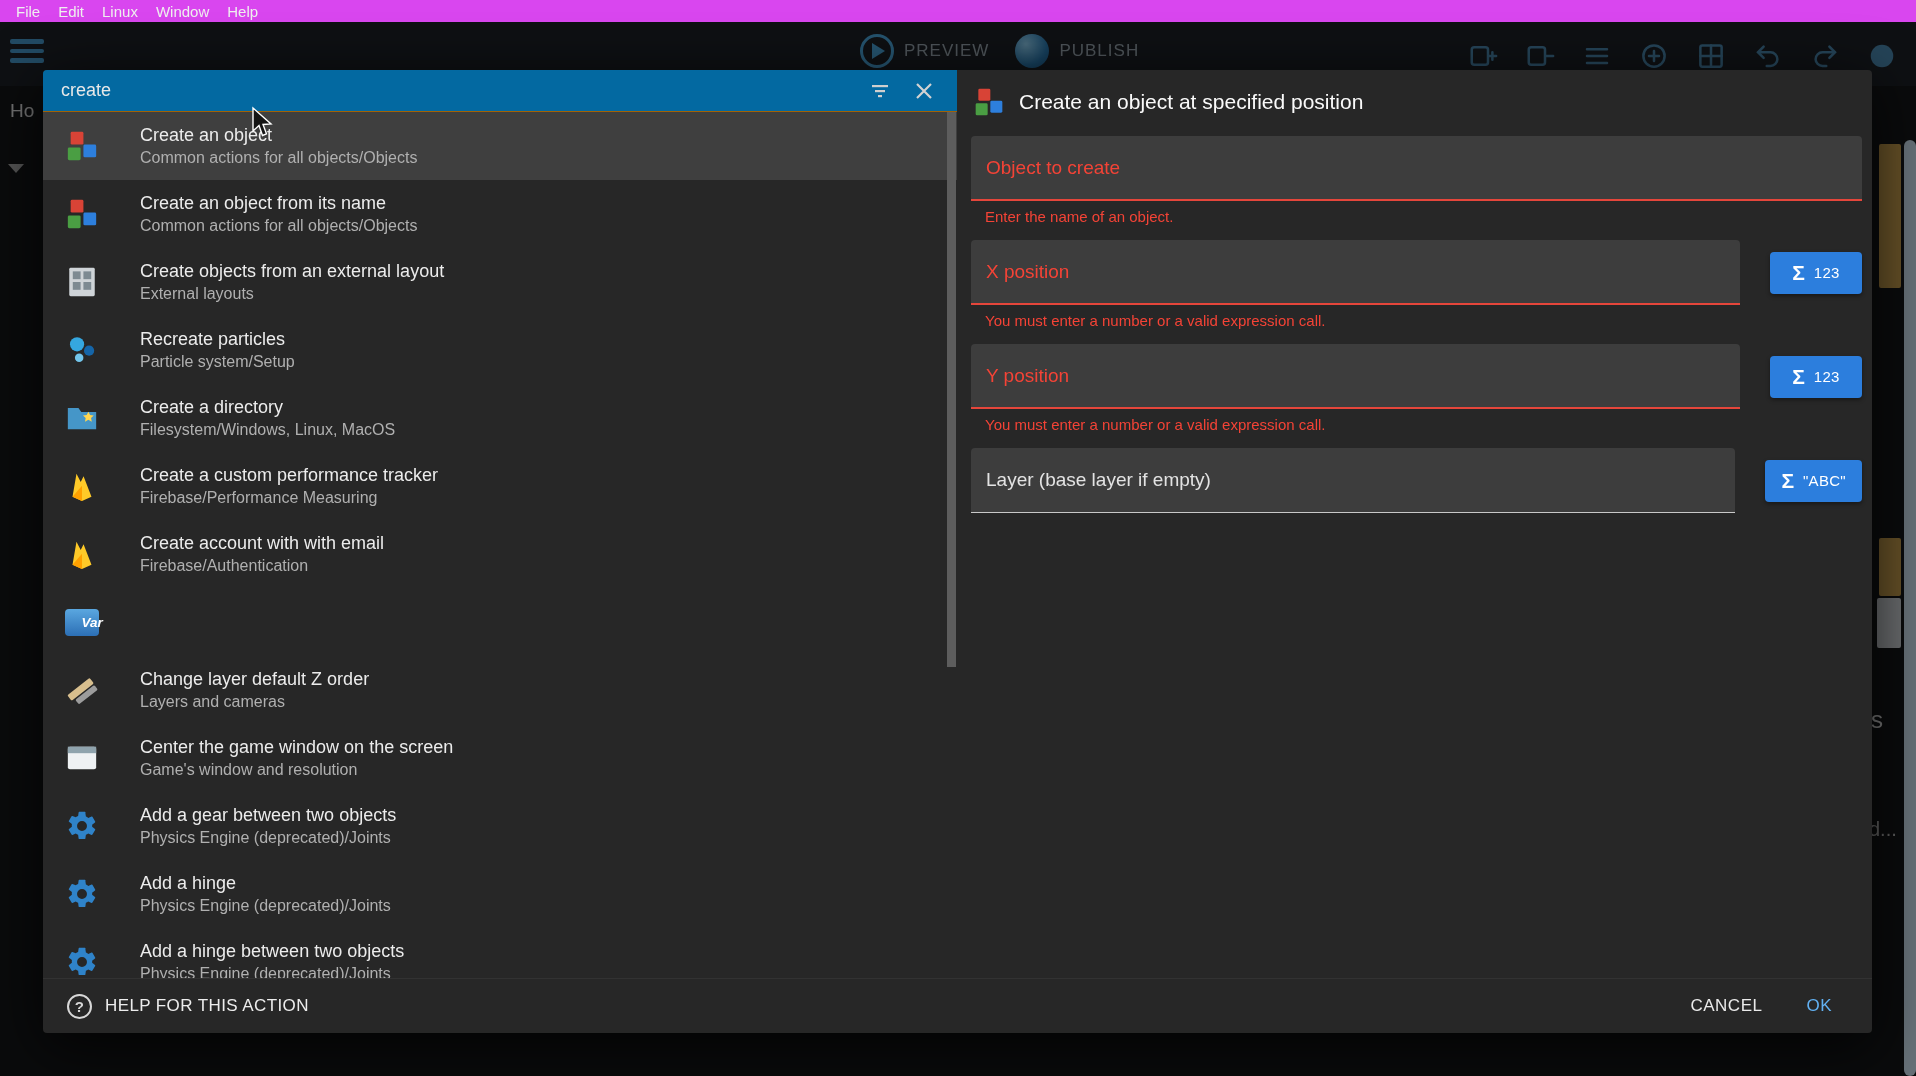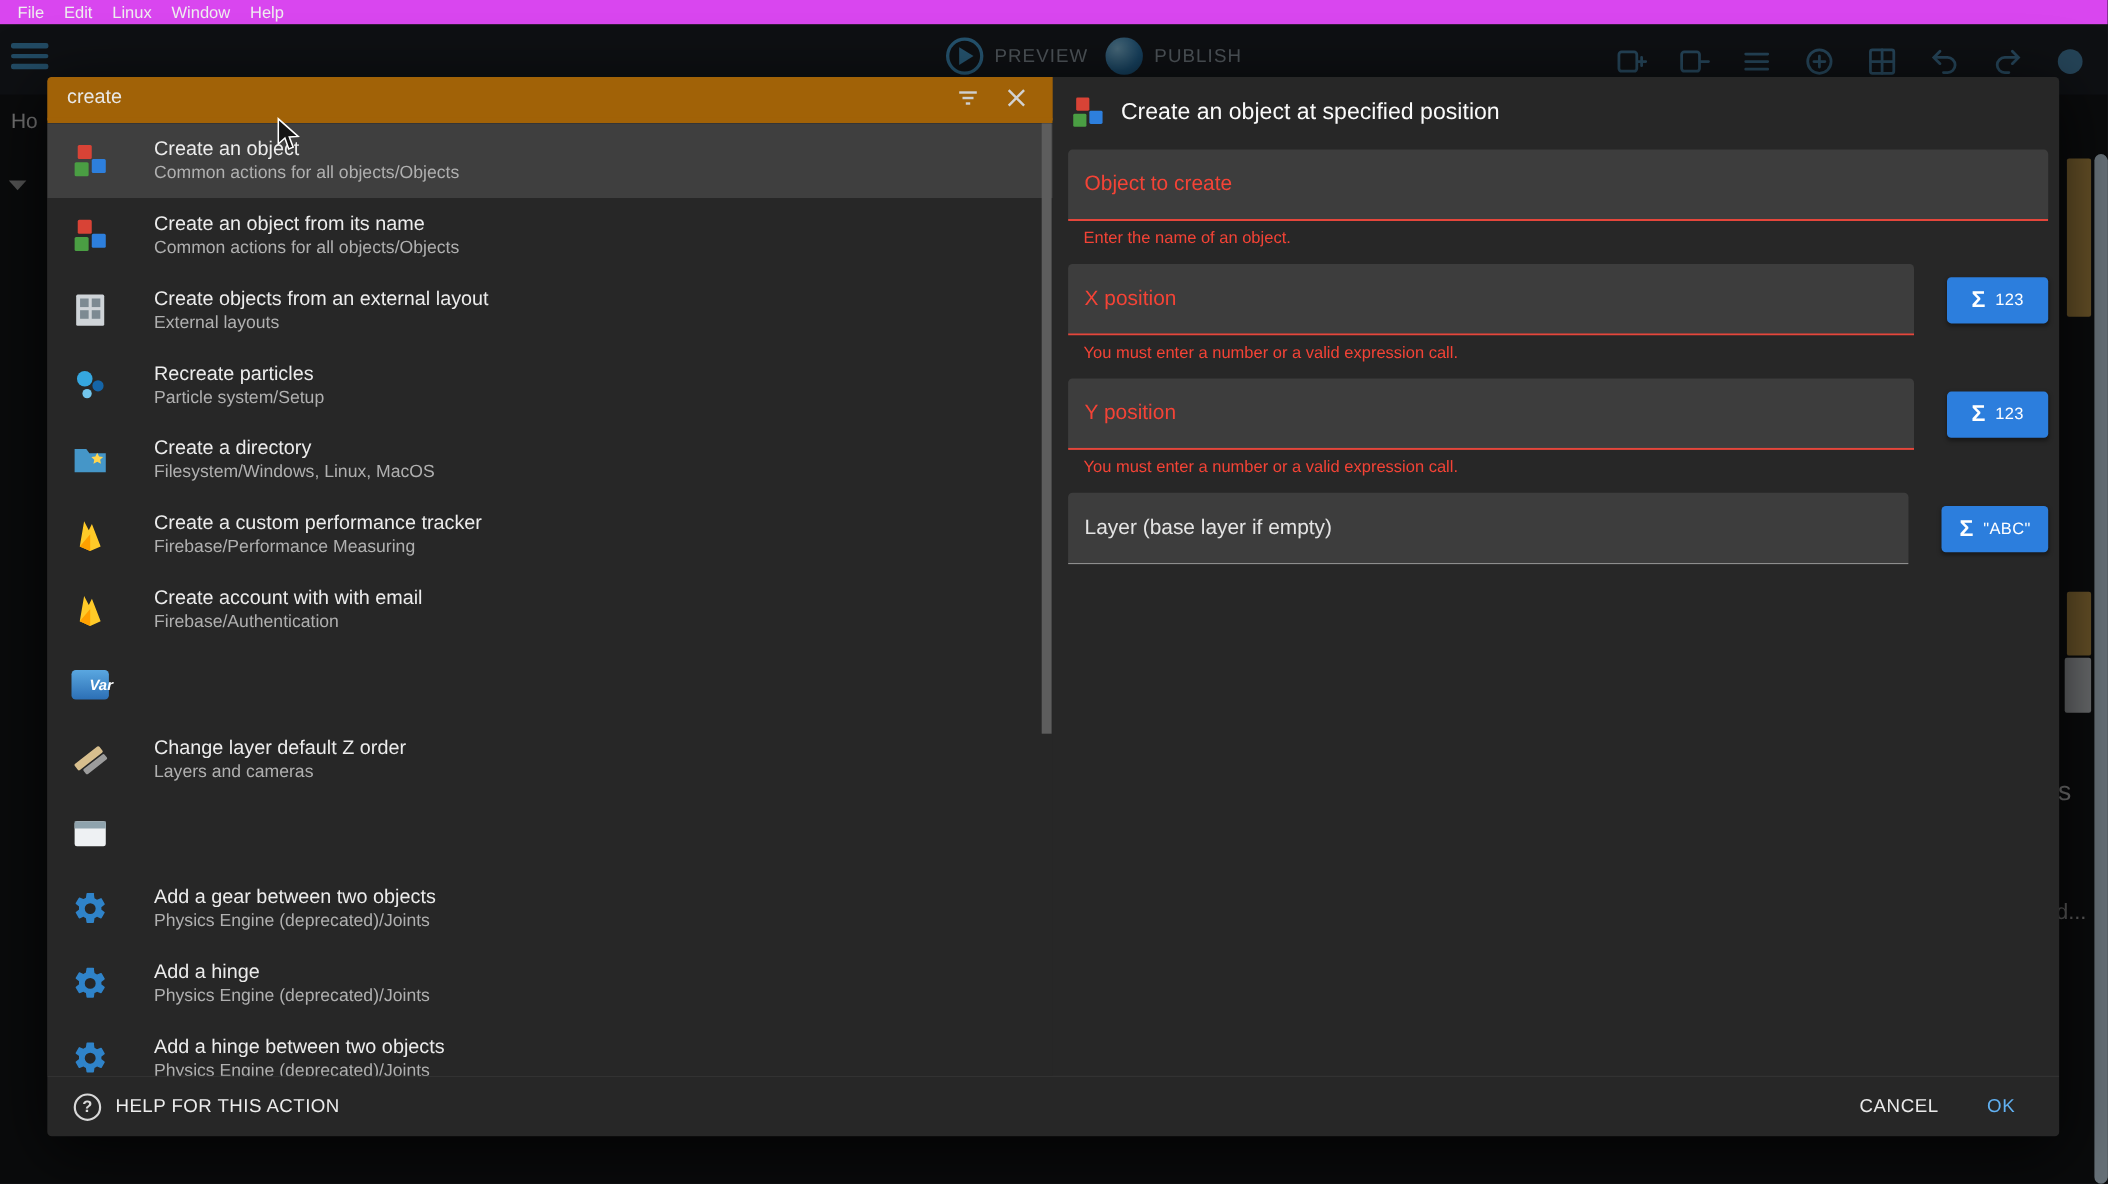--- a/index.html
+++ b/index.html
@@ -12,21 +12,21 @@
     font-family:"Liberation Sans",sans-serif;-webkit-font-smoothing:antialiased;}
   button{font-family:"Liberation Sans",sans-serif;cursor:pointer;}
 
   
   .menubar{position:absolute;top:0;left:0;right:0;height:22px;background:#d946ef;
     display:flex;align-items:center;padding-left:7px;z-index:5;}
   .menu-item{color:#efefef;font-size:15px;padding:0 9px;}
   .toolbar{position:absolute;top:22px;left:0;right:0;height:64px;background:#1d2127;z-index:1;}
   .hamburger{position:absolute;left:10px;top:17px;display:flex;flex-direction:column;gap:5px;}
   .hamburger .bar{width:34px;height:4.5px;background:#4596c8;border-radius:2px;}
-  .tb-center{position:absolute;left:860px;top:12px;display:flex;gap:16px;align-items:flex-end;}
+  .tb-center{position:absolute;left:860px;top:12px;display:flex;gap:26px;align-items:flex-end;}
   .tb-action{display:flex;align-items:center;gap:10px;}
   .play-circle{width:34px;height:34px;border-radius:50%;border:3px solid #4aa7dd;
     display:flex;align-items:center;justify-content:center;}
   .play-tri{width:0;height:0;border-top:8px solid transparent;border-bottom:8px solid transparent;
     border-left:13px solid #4aa7dd;margin-left:3px;}
   .globe{width:34px;height:34px;border-radius:50%;
     background:radial-gradient(circle at 32% 30%,#8fd0f2,#2d7fb8 62%,#1c5e8f);}
   .tb-label{color:#9aa7b0;font-size:17px;letter-spacing:1px;}
   .tb-right{position:absolute;top:14px;right:14px;display:flex;gap:17px;}
   .tb-icon{width:40px;height:40px;display:flex;align-items:center;justify-content:center;color:#4b89b0;}
@@ -46,22 +46,22 @@
   .overlay{position:absolute;inset:0;background:rgba(0,0,0,0.5);z-index:2;}
 
   
   .modal{position:absolute;left:43px;top:70px;width:1829px;height:963px;background:#272727;
     border-radius:4px;box-shadow:0 14px 60px rgba(0,0,0,0.75);z-index:10;
     display:flex;flex-direction:column;}
   .modal-main{flex:1;display:flex;min-height:0;}
 
   
   .left-panel{width:914px;flex:none;display:flex;flex-direction:column;min-height:0;}
-  .search-bar{height:42px;flex:none;background:#a16207;display:flex;align-items:center;
-    padding:0 12px 0 18px;border-bottom:5px solid #a16207;border-radius:4px 0 0 0;}
+  .search-bar{height:42px;flex:none;background:#0369a1;display:flex;align-items:center;
+    padding:0 12px 0 18px;border-bottom:1px solid #a16207;border-radius:4px 0 0 0;}
   .search-input{flex:1;font-size:18px;color:#e8e8e8;}
   .search-icons{display:flex;align-items:center;gap:18px;padding-right:8px;}
   .sb-icon{width:26px;height:26px;display:flex;align-items:center;justify-content:center;}
   .sb-icon svg{width:24px;height:24px;}
   .list{flex:1;overflow:hidden;position:relative;background:#272727;}
   .list-scrollbar{position:absolute;top:0;right:1px;width:9px;height:555px;background:#5d5d5d;}
   .row{height:68px;display:flex;align-items:center;padding-left:18px;}
   .row.selected{background:#3f3f3f;}
   .icon-host{width:42px;flex:none;display:flex;align-items:center;justify-content:center;margin-right:37px;}
   .icon-host svg{width:34px;height:34px;}
@@ -327,20 +327,24 @@
       <span class="row-sub">Layers and cameras</span>
     </span>
   </div>
           <div class="row">
     <span class="icon-host">
               <svg viewBox="0 0 24 24">
                 <rect x="2" y="4" width="20" height="16" rx="1.5" fill="#eef1f3"></rect>
                 <rect x="2" y="4" width="20" height="4.6" fill="#8fa3ad"></rect>
               </svg>
             </span>
+    <span class="row-text">
+      <span class="row-title">Center the game window on the screen</span>
+      <span class="row-sub">Game's window and resolution</span>
+    </span>
   </div>
           <div class="row">
     <span class="icon-host">
               <svg viewBox="0 0 24 24">
                 <path fill="#2f83c9" d="M19.14 12.94c.04-.31.06-.62.06-.94s-.02-.63-.06-.94l2.03-1.58a.5.5 0 0 0 .12-.63l-1.92-3.32a.5.5 0 0 0-.61-.22l-2.39 1a7.03 7.03 0 0 0-1.62-.94l-.36-2.54A.5.5 0 0 0 13.9 2h-3.8a.5.5 0 0 0-.49.42l-.36 2.54c-.59.24-1.13.56-1.62.94l-2.39-1a.5.5 0 0 0-.61.22L2.71 8.44a.5.5 0 0 0 .12.63l2.03 1.58c-.04.31-.06.62-.06.94s.02.63.06.94l-2.03 1.58a.5.5 0 0 0-.12.63l1.92 3.32c.14.24.42.34.61.22l2.39-1c.49.38 1.03.7 1.62.94l.36 2.54c.04.24.25.42.49.42h3.8c.24 0 .45-.18.49-.42l.36-2.54c.59-.24 1.13-.56 1.62-.94l2.39 1c.19.12.47.02.61-.22l1.92-3.32a.5.5 0 0 0-.12-.63l-2.03-1.58zM12 15.5a3.5 3.5 0 1 1 0-7 3.5 3.5 0 0 1 0 7z"></path>
               </svg>
             </span>
     <span class="row-text">
       <span class="row-title">Add a gear between two objects</span>
       <span class="row-sub">Physics Engine (deprecated)/Joints</span>

